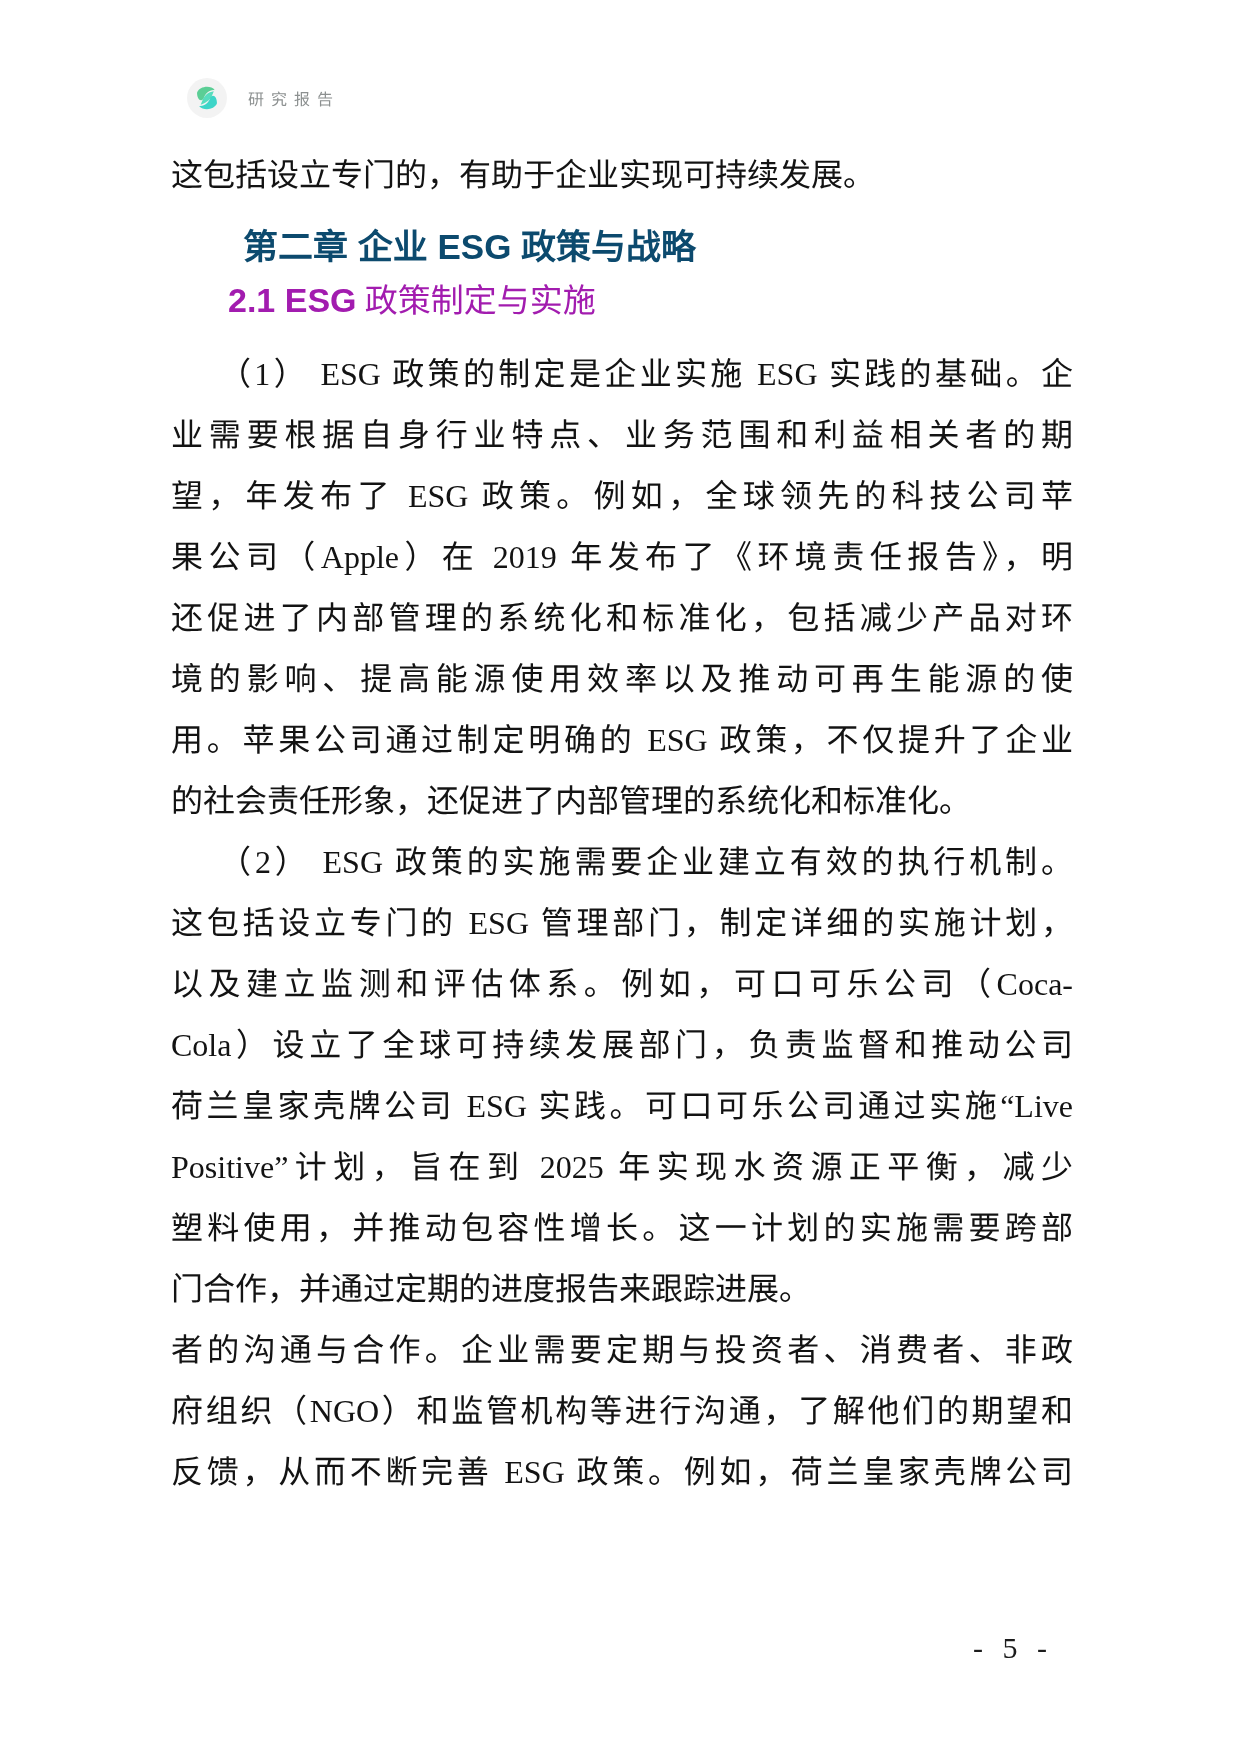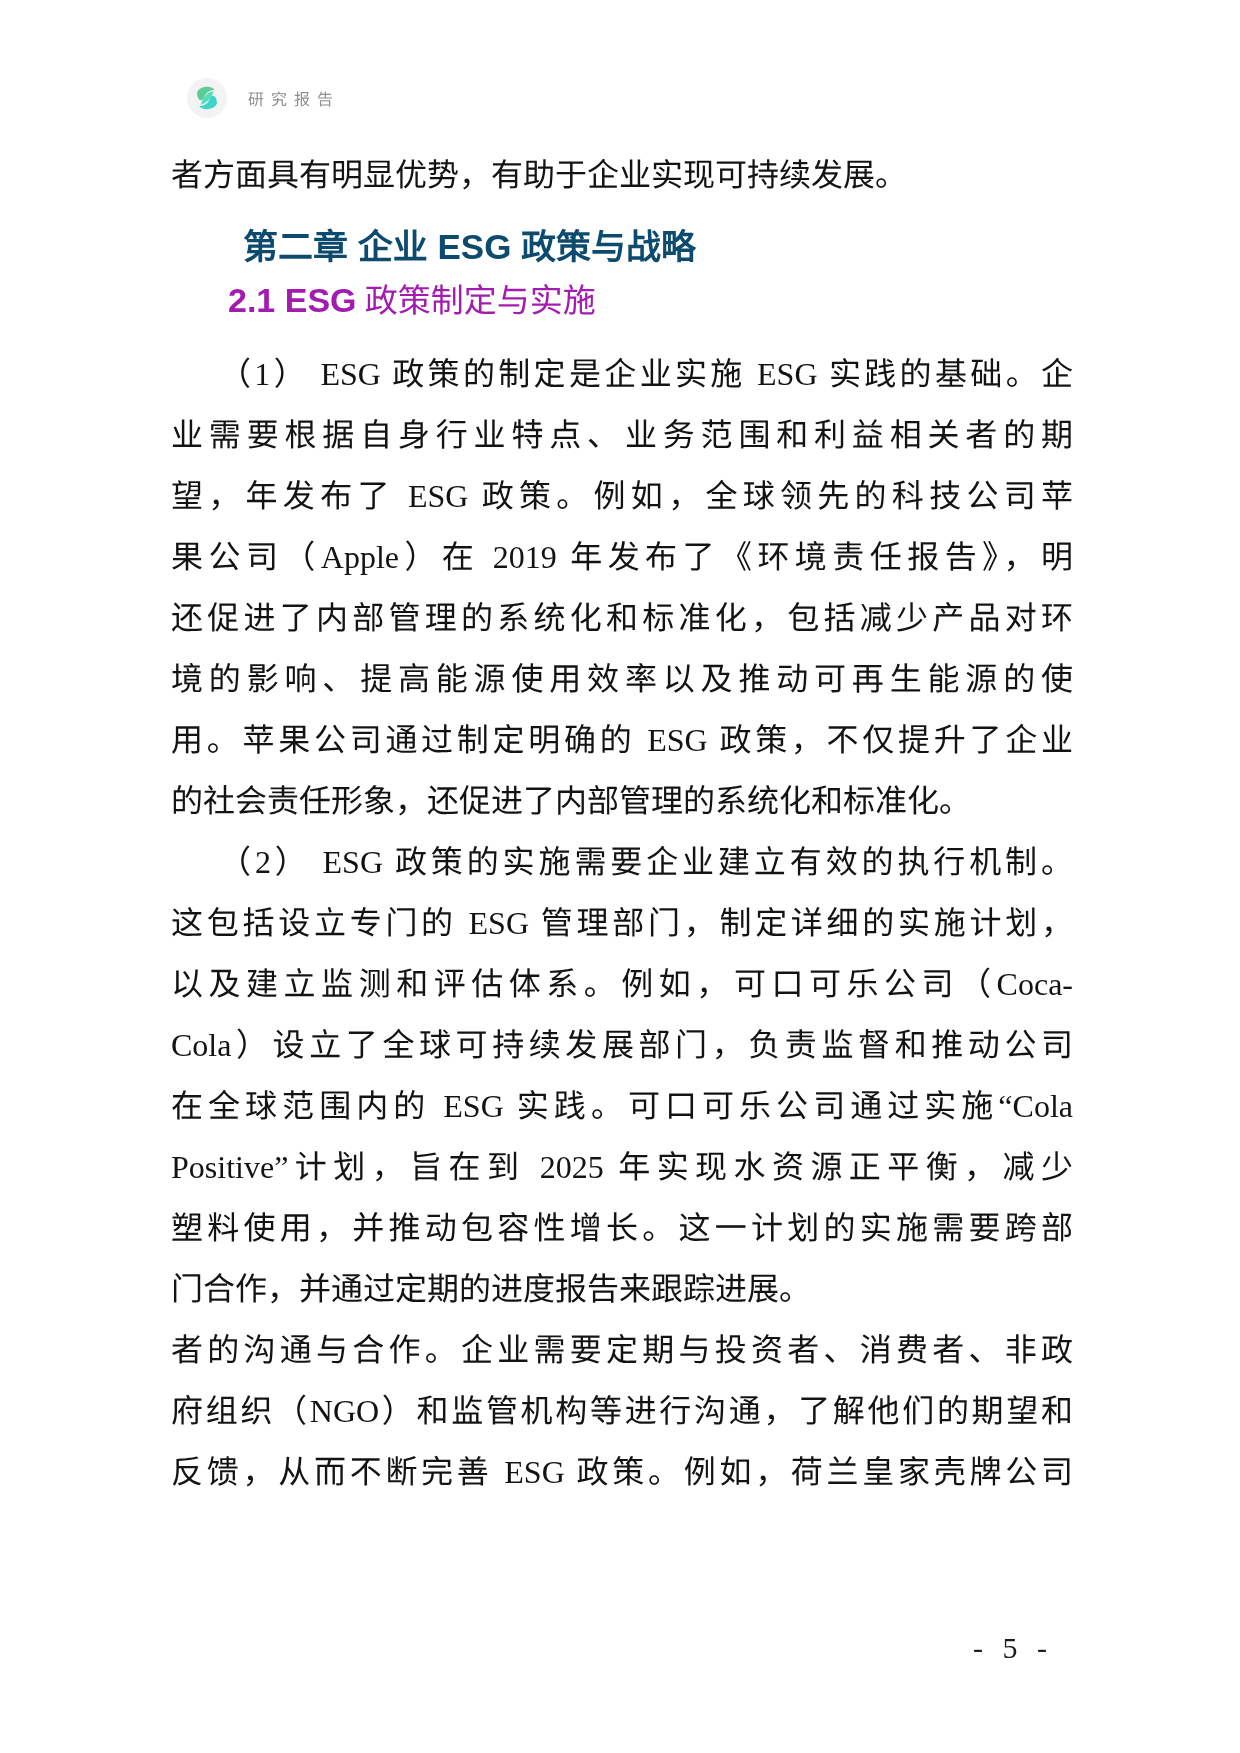--- a/index.html
+++ b/index.html
@@ -97,40 +97,40 @@
       <circle cx="20" cy="20" r="19" fill="#f3f3f3"></circle>
       <path d="M10.5 15 C13 8.5, 23.5 7.5, 27.5 12.5 C22 12, 18.5 15.5, 16.5 21 C13.5 24, 10.5 20.5, 10.5 15 Z" fill="#4ecb8d" opacity="0.92"></path>
       <path d="M29.5 25 C27 31.5, 16.5 32.5, 12.5 27.5 C18 28, 21.5 24.5, 23.5 19 C26.5 16, 29.5 19.5, 29.5 25 Z" fill="#2fd3c4" opacity="0.92"></path>
       <path d="M16 21.5 C18 17, 21 14.5, 26.5 13.5 L24 19.5 C21.5 22.5, 19 24.5, 14 26.5 Z" fill="#3cd8b4" opacity="0.85"></path>
     </svg>
     <span class="brand">研究报告</span>
   </div>
 
   <div class="content">
 
-    <div class="line pe">者方面具有明显优势，有助于企业实现可持续发展。</div>
+    <div class="line pe">这包括设立专门的，有助于企业实现可持续发展。</div>
 
     <div class="line h1">第二章 企业 ESG 政策与战略</div>
 
     <div class="line h2"><span class="h2-num">2.1 ESG</span><span class="h2-zh"> 政策制定与实施</span></div>
 
     <div class="line jl ind">（1） ESG 政策的制定是企业实施 ESG 实践的基础。企</div>
     <div class="line jl">业需要根据自身行业特点、业务范围和利益相关者的期</div>
     <div class="line jl">望，年发布了 ESG 政策。例如，全球领先的科技公司苹</div>
     <div class="line jl">果公司（Apple）在 2019 年发布了《环境责任报告》，明</div>
     <div class="line jl">还促进了内部管理的系统化和标准化，包括减少产品对环</div>
     <div class="line jl">境的影响、提高能源使用效率以及推动可再生能源的使</div>
     <div class="line jl">用。苹果公司通过制定明确的 ESG 政策，不仅提升了企业</div>
     <div class="line pe">的社会责任形象，还促进了内部管理的系统化和标准化。</div>
 
     <div class="line jl ind">（2） ESG 政策的实施需要企业建立有效的执行机制。</div>
     <div class="line jl">这包括设立专门的 ESG 管理部门，制定详细的实施计划，</div>
     <div class="line jl">以及建立监测和评估体系。例如，可口可乐公司（Coca-</div>
     <div class="line jl">Cola）设立了全球可持续发展部门，负责监督和推动公司</div>
-    <div class="line jl">在全球范围内的 ESG 实践。可口可乐公司通过实施“Cola</div>
+    <div class="line jl">荷兰皇家壳牌公司 ESG 实践。可口可乐公司通过实施“Live</div>
     <div class="line jl">Positive”计划，旨在到 2025 年实现水资源正平衡，减少</div>
     <div class="line jl">塑料使用，并推动包容性增长。这一计划的实施需要跨部</div>
     <div class="line pe">门合作，并通过定期的进度报告来跟踪进展。</div>
 
     <div class="line jl">者的沟通与合作。企业需要定期与投资者、消费者、非政</div>
     <div class="line jl">府组织（NGO）和监管机构等进行沟通，了解他们的期望和</div>
     <div class="line jl">反馈，从而不断完善 ESG 政策。例如，荷兰皇家壳牌公司</div>
 
   </div>
 

